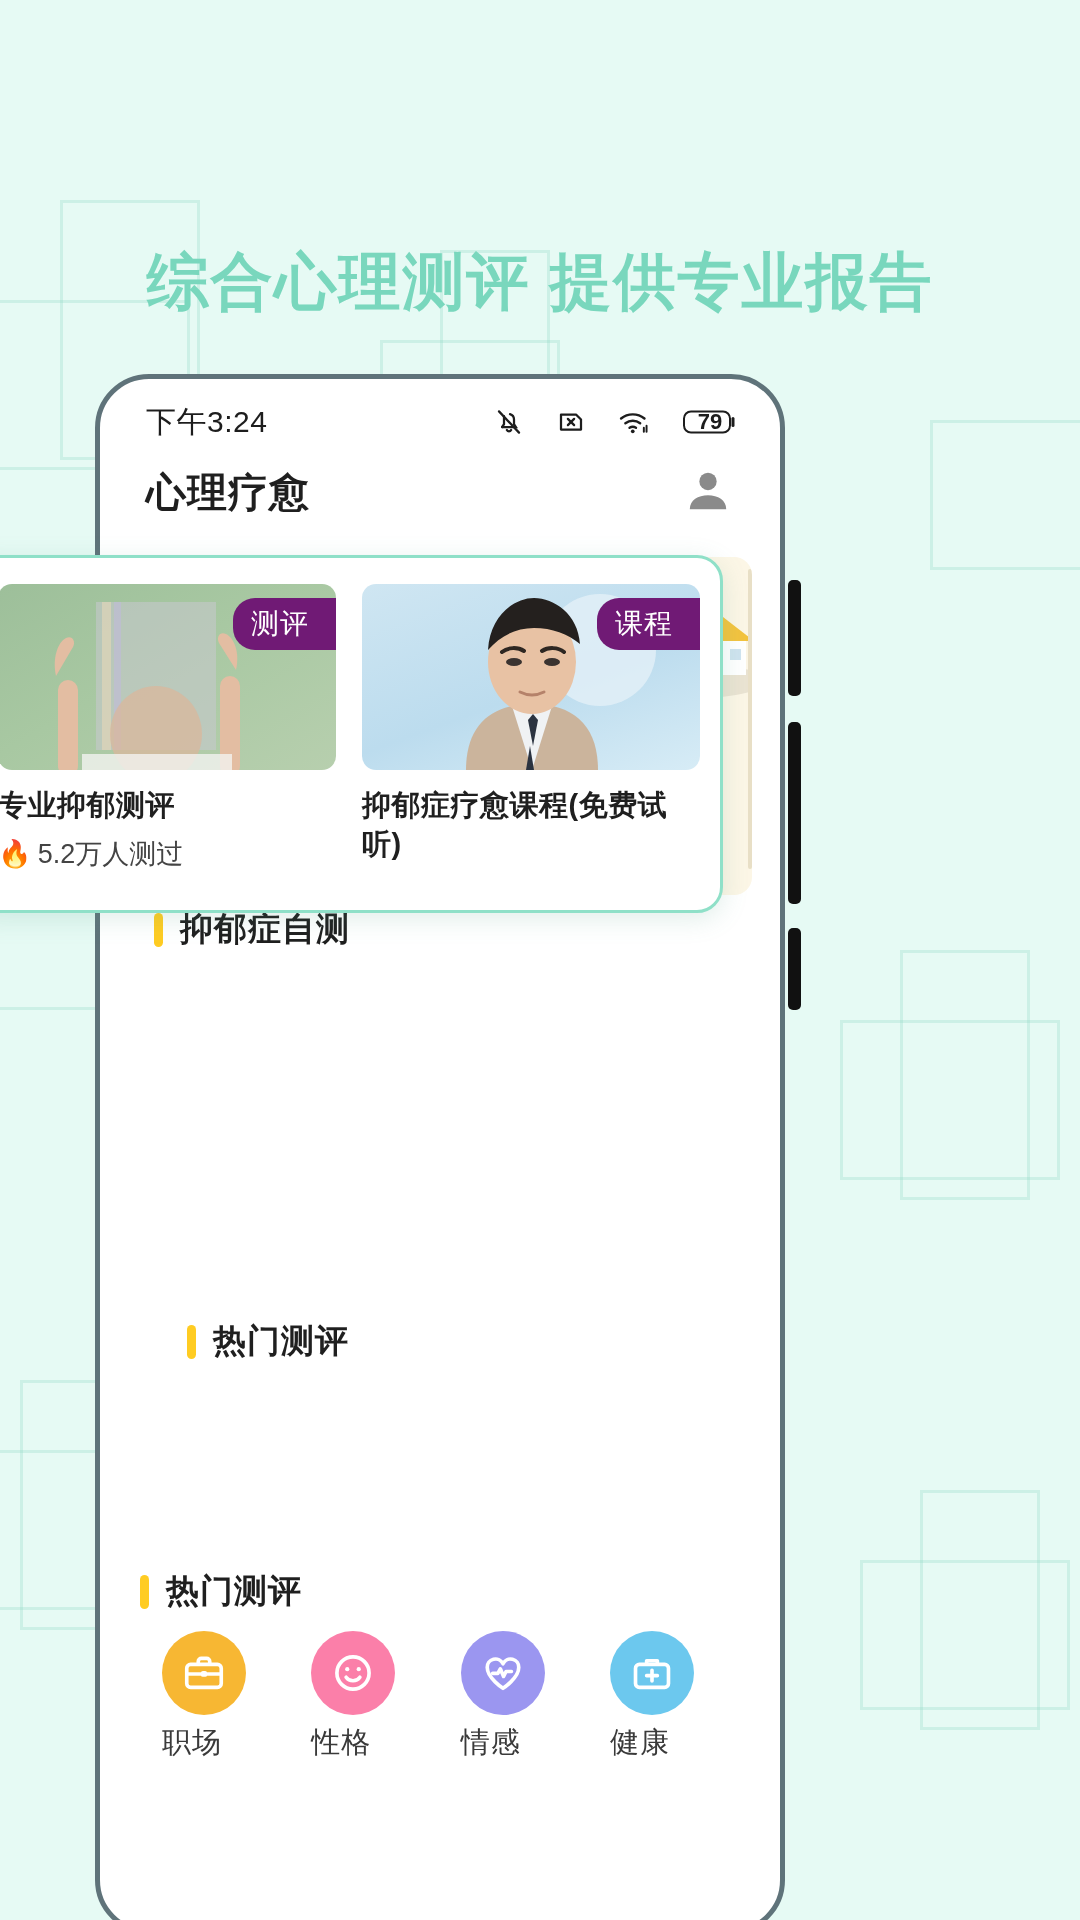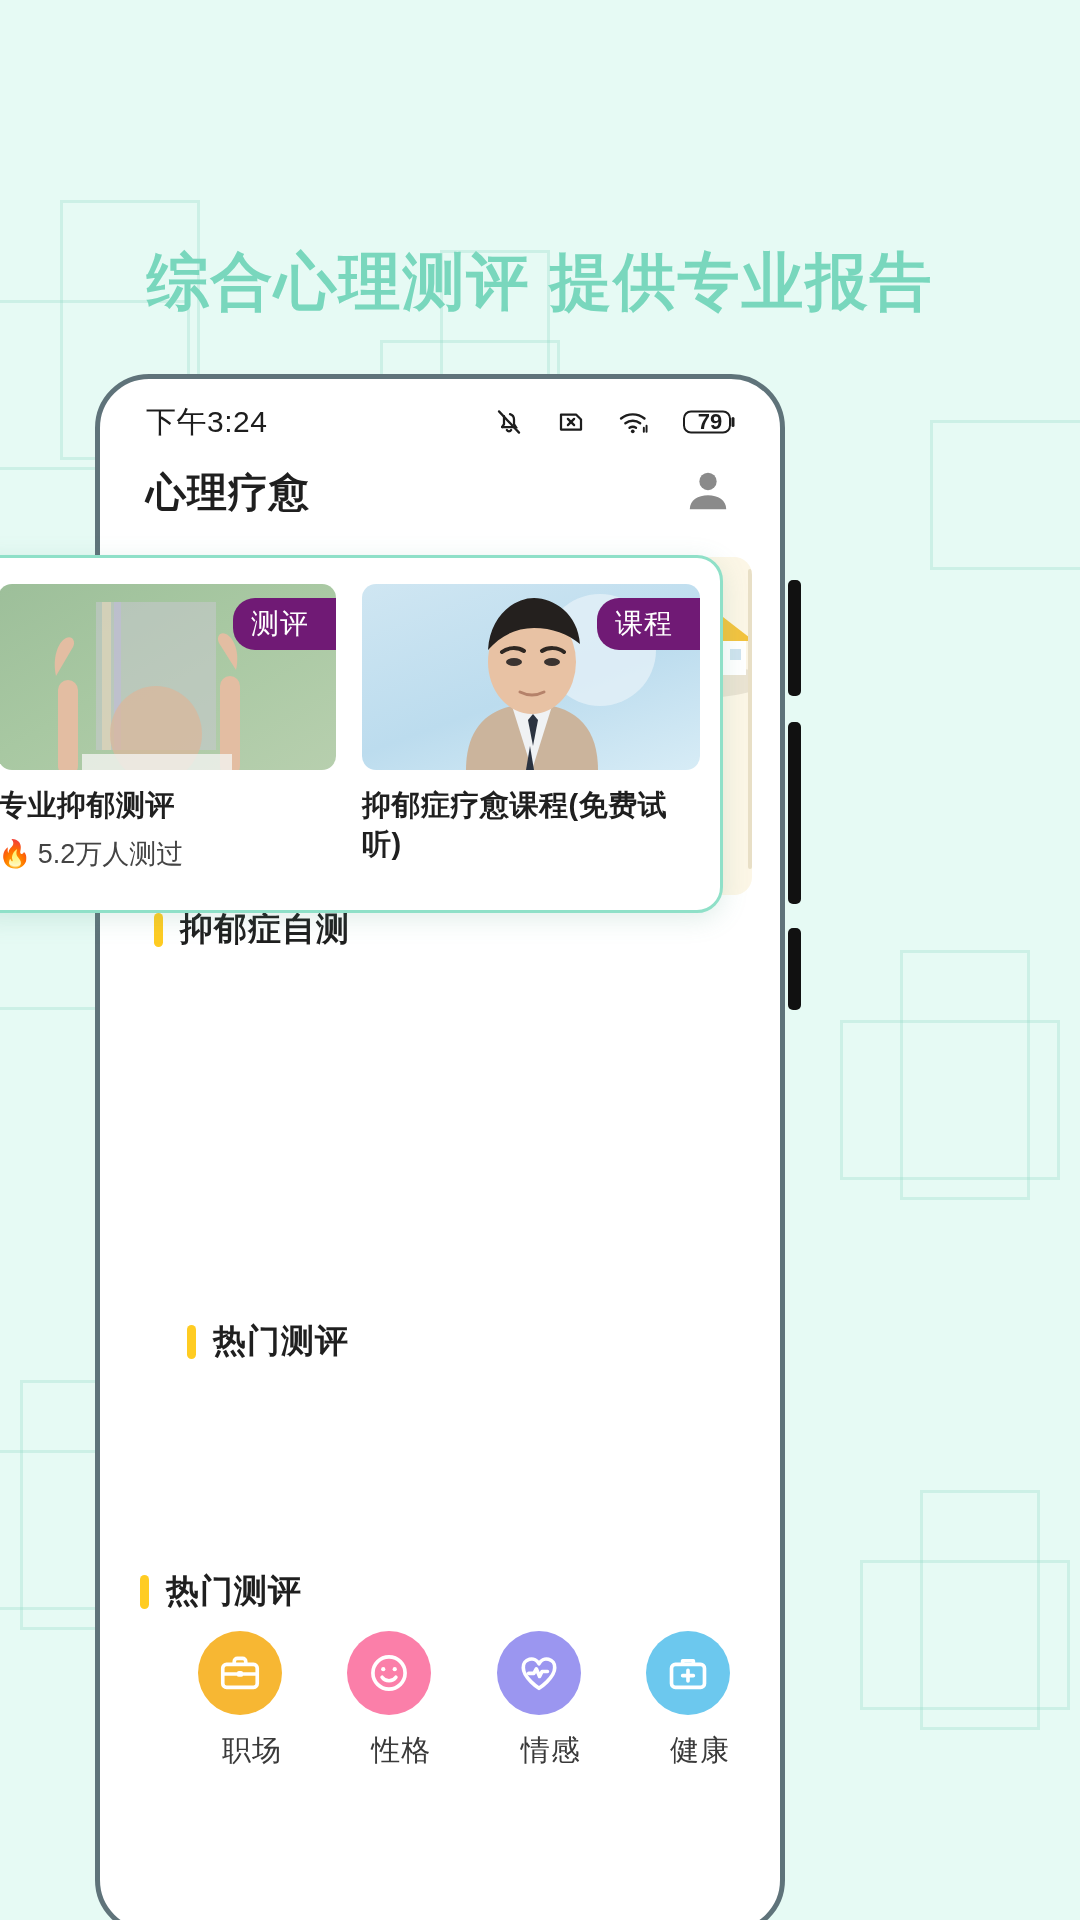--- a/index.html
+++ b/index.html
@@ -121,21 +121,21 @@
 
   
   .photo-a { position:absolute; inset:0; background:linear-gradient(150deg,#9dbf9a 0%,#a8c8a2 45%,#b7cfae 100%); }
   .photo-b { position:absolute; inset:0; background:linear-gradient(160deg,#cfe6f2 0%,#bcdcee 55%,#d7ecf6 100%); }
 
   
   #cats {
     position:absolute; top:1252px; left:40px; width:612px;
     display:flex; justify-content:space-between; padding:0 22px;
   }
-  .cat { width:120px; display:flex; flex-direction:column; align-items:flex-end; gap:16px; }
+  .cat { width:120px; display:flex; flex-direction:column; align-items:flex-start; gap:8px; }
   .cat-ico {
     width:84px; height:84px; border-radius:50%;
     display:flex; align-items:center; justify-content:center;
   }
   .cat-label { font-size:29px; color:#3a3a3a; letter-spacing:1px; }
 </style>
 </head>
 <body>
 
 <div id="bg-deco">

